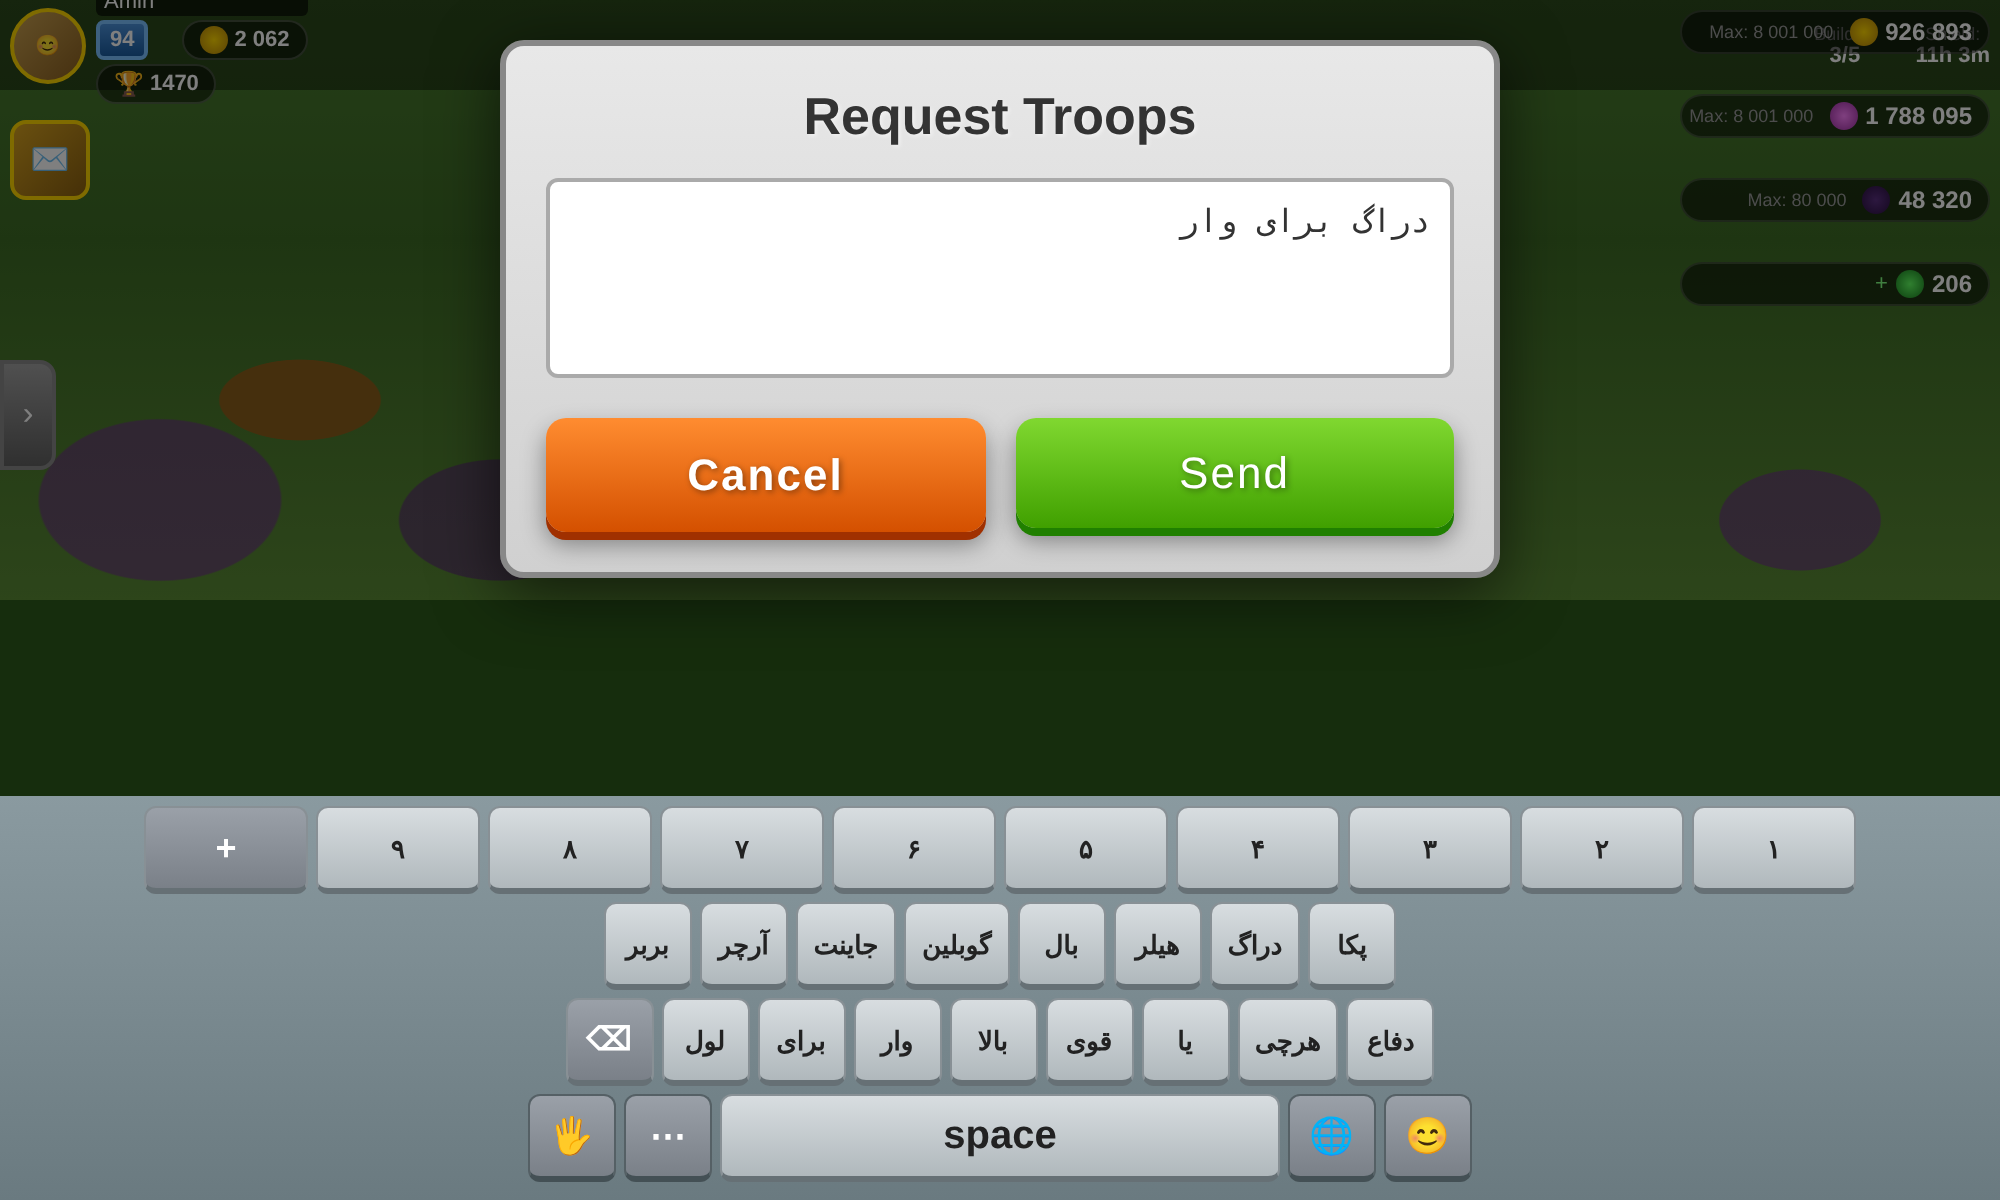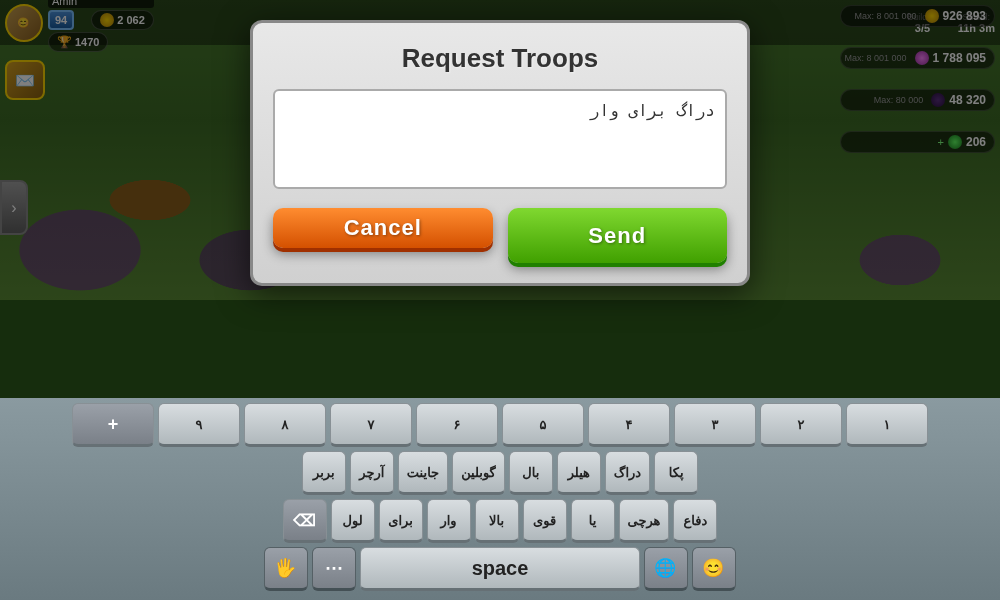--- a/index.html
+++ b/index.html
@@ -223,21 +223,21 @@
     }
 
     .dialog-buttons {
       display: flex;
       gap: 15px;
       margin-top: 15px;
     }
 
     .btn-cancel {
       flex: 1;
-      height: 40px;
+      height: 57px;
       background: linear-gradient(180deg, #ff8c30, #d45000);
       border: none;
       border-radius: 10px;
       color: white;
       font-size: 22px;
       font-weight: bold;
       font-family: 'Arial Black', Arial, sans-serif;
       cursor: pointer;
       box-shadow: 0 4px 0 #a03000, 0 6px 12px rgba(0,0,0,0.4);
       text-shadow: 1px 1px 3px rgba(0,0,0,0.4);
@@ -245,21 +245,21 @@
     }
 
     .btn-send {
       flex: 1;
       height: 55px;
       background: linear-gradient(180deg, #80d830, #40a000);
       border: none;
       border-radius: 10px;
       color: white;
       font-size: 22px;
-      font-weight: bold;
+      font-weight: normal;
       font-family: 'Arial Black', Arial, sans-serif;
       cursor: pointer;
       box-shadow: 0 4px 0 #208000, 0 6px 12px rgba(0,0,0,0.4);
       text-shadow: 1px 1px 3px rgba(0,0,0,0.4);
       letter-spacing: 1px;
     }
 
     
     .keyboard {
       position: absolute;

